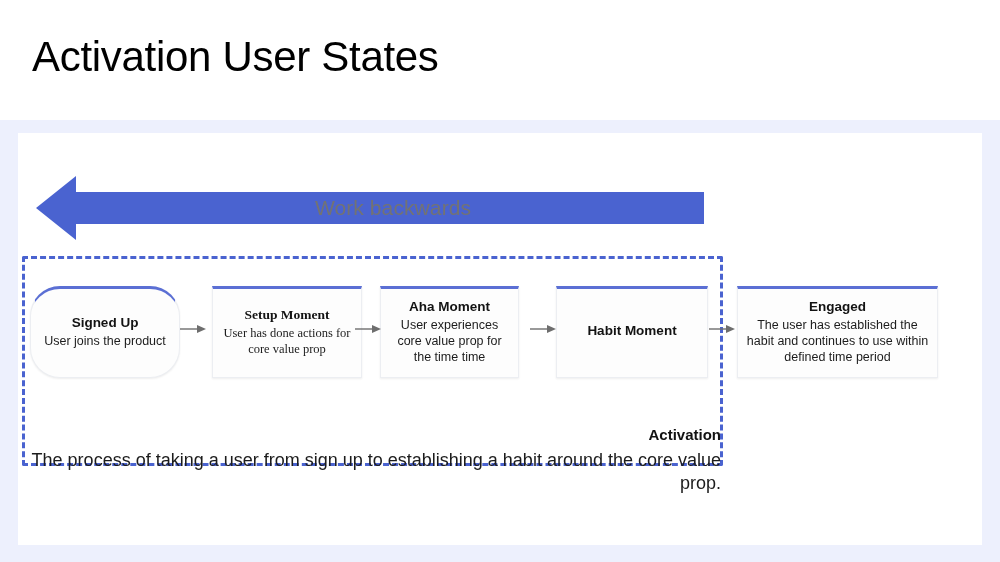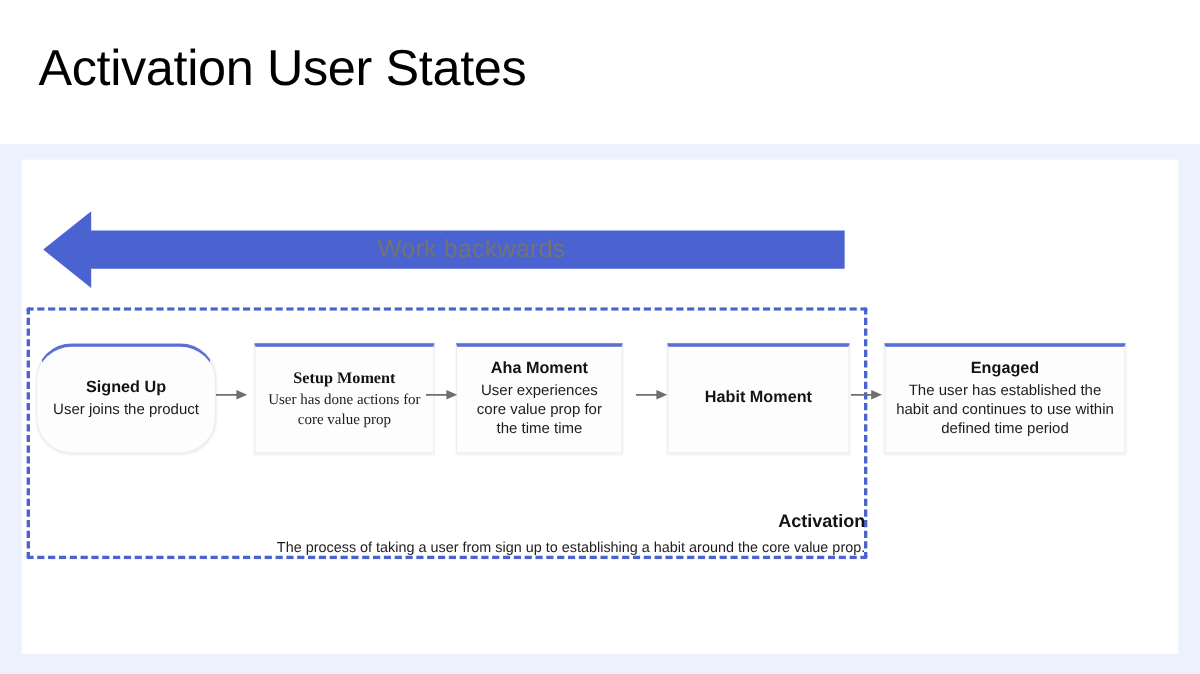--- a/index.html
+++ b/index.html
@@ -144,21 +144,21 @@
     margin-top: 17px;
   }
   #activation-caption-title {
     font-size: 15px;
     font-weight: 700;
     color: #121212;
     line-height: 1.3;
     margin-bottom: 4px;
   }
   #activation-caption-desc {
-    font-size: 12px;
+    font-size: 18px;
     font-weight: 400;
     color: #1c1c1c;
     line-height: 1.3;
   }
 </style>
 </head>
 <body>
 
 <div id="slide-title">Activation User States</div>
 

